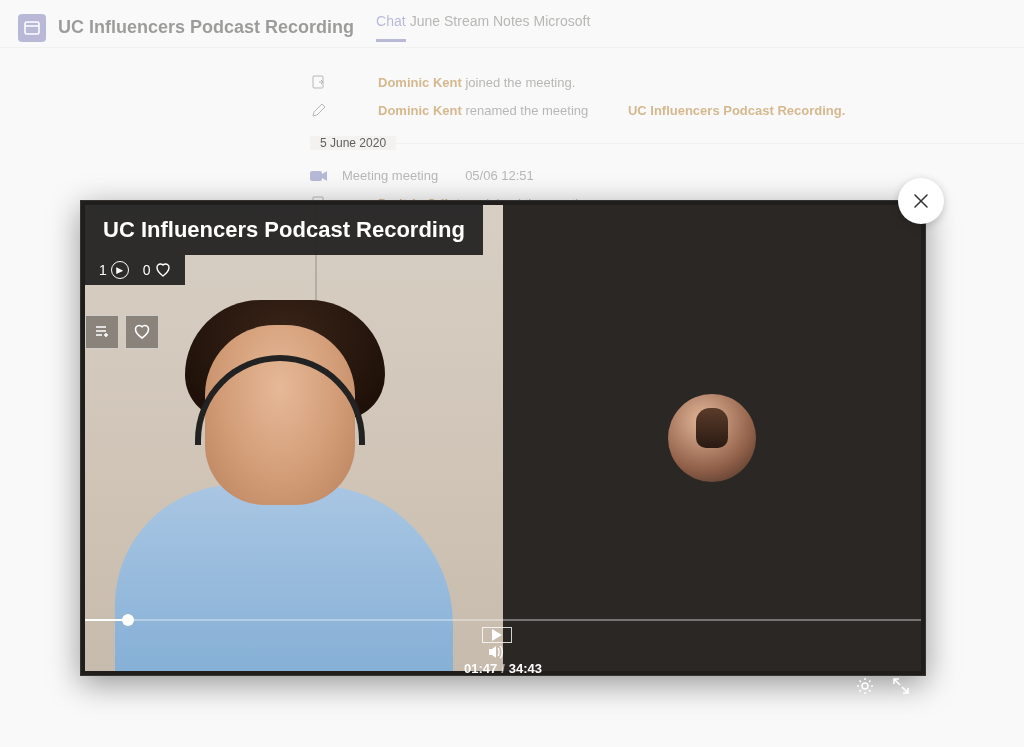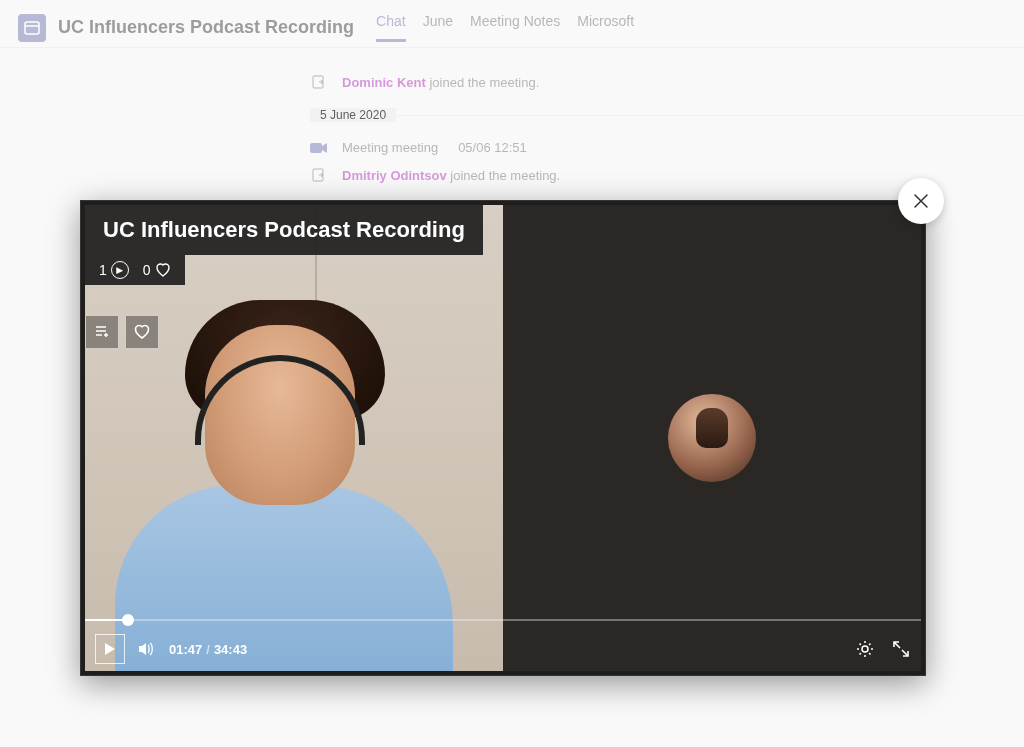--- a/index.html
+++ b/index.html
@@ -27,37 +27,37 @@
   justify-content: center;
   color: #fff;
   margin-right: 12px;
 }
 .topbar-title {
   font-size: 18px;
   font-weight: 700;
   color: #252423;
   margin-right: 22px;
 }
-.tabs { display: flex; gap: 17px; font-size: 14px; color: #605e5c; }
+.tabs { display: flex; gap: 4px; font-size: 14px; color: #605e5c; }
 .tab { padding-bottom: 10px; cursor: pointer; }
 .tab.active { color: #6264a7; border-bottom: 3px solid #6264a7; font-weight: 400; }
 
 .chat-feed {
   padding: 20px 0 0 310px;
   font-size: 13px;
   color: #605e5c;
 }
 .chat-row {
   display: flex;
   align-items: center;
   gap: 14px;
   padding: 6px 0;
 }
 .chat-row .ico { width: 18px; color: #605e5c; display:flex; justify-content:center; }
-.chat-row .strong { color: #a21caf; font-weight: 600; }
+.chat-row .strong { color: #a16207; font-weight: 600; margin-left: 36px; }
 .divider-date {
   position: relative;
   text-align: left;
   margin: 12px 0;
   color: #605e5c;
   font-size: 12px;
 }
 .divider-date::before {
   content:"";
   position:absolute; left:0; right:0; top:50%;
@@ -194,20 +194,21 @@
 }
 .progress-thumb {
   position:absolute; top:-5px; width:12px; height:12px;
   background:#fff; border-radius:50%; left: calc(5.2% - 6px);
 }
 .controls-row {
   position:absolute; left:0; right:0; bottom:0; top:4px;
   display:flex; align-items:center;
   color:#fff; font-size:13px;
   padding: 0 10px;
+  flex-direction: column;
 }
 .play-btn {
   width:30px; height:30px; border:1px solid rgba(255,255,255,0.8);
   display:flex; align-items:center; justify-content:center;
   cursor:pointer; margin-right:12px;
 }
 .vol-btn { cursor:pointer; margin-right:14px; display:flex;}
 .time { font-weight:600; }
 .time .sep { opacity:0.6; margin: 0 4px;}
 .center-brand {
@@ -226,45 +227,53 @@
   <div class="topbar-icon">
     <svg width="16" height="16" viewBox="0 0 16 16">
         <rect x="1" y="2" width="14" height="12" rx="2" fill="none" stroke="#fff" stroke-width="1.5"></rect>
         <line x1="1" y1="6" x2="15" y2="6" stroke="#fff" stroke-width="1.5"></line>
       </svg>
   </div>
   <div class="topbar-title">UC Influencers Podcast Recording</div>
   <div class="tabs">
     <div class="tab active">Chat</div>
     <div class="tab">June</div>
-    <div class="tab">Meeting Notes</div>
+    <div class="tab">Stream Notes</div>
     <div class="tab">Microsoft</div>
   </div>
 </div>
 
 <div class="chat-feed">
   <div class="chat-row">
     <span class="ico">
       <svg width="16" height="16" viewBox="0 0 16 16" stroke="#605e5c" fill="none" stroke-width="1">
           <rect x="2" y="2" width="10" height="12" rx="1"></rect>
           <path d="M8 8l4 0M10 6l2 2-2 2"></path>
         </svg>
     </span>
     <span><span class="strong">Dominic Kent</span><span> joined the meeting.</span></span>
   </div>
+  <div class="chat-row">
+    <span class="ico">
+      <svg width="16" height="16" viewBox="0 0 16 16" stroke="#605e5c" fill="none" stroke-width="1">
+          <path d="M2 14l1-4 8-8 3 3-8 8-4 1z"></path>
+        </svg>
+    </span>
+    <span><span class="strong">Dominic Kent</span><span> renamed the meeting </span><span class="strong">UC Influencers Podcast Recording.</span></span>
+  </div>
   <div class="divider-date"><span>5 June 2020</span></div>
   <div class="chat-row">
     <span class="ico" style="color:#6264a7">
       <svg width="18" height="14" viewBox="0 0 18 14" fill="#6264a7">
           <rect x="0" y="2" width="12" height="10" rx="2"></rect>
           <path d="M12 5l5-3v10l-5-3z"></path>
         </svg>
     </span>
     <span>Meeting meeting</span>
-    <span style="margin-left:6px">05/06 12:51</span>
+    <span style="margin-left:13px">05/06 12:51</span>
   </div>
   <div class="chat-row">
     <span class="ico">
       <svg width="16" height="16" viewBox="0 0 16 16" stroke="#605e5c" fill="none" stroke-width="1">
           <rect x="2" y="2" width="10" height="12" rx="1"></rect>
           <path d="M8 8l4 0M10 6l2 2-2 2"></path>
         </svg>
     </span>
     <span><span class="strong">Dmitriy Odintsov</span><span> joined the meeting.</span></span>
   </div>

